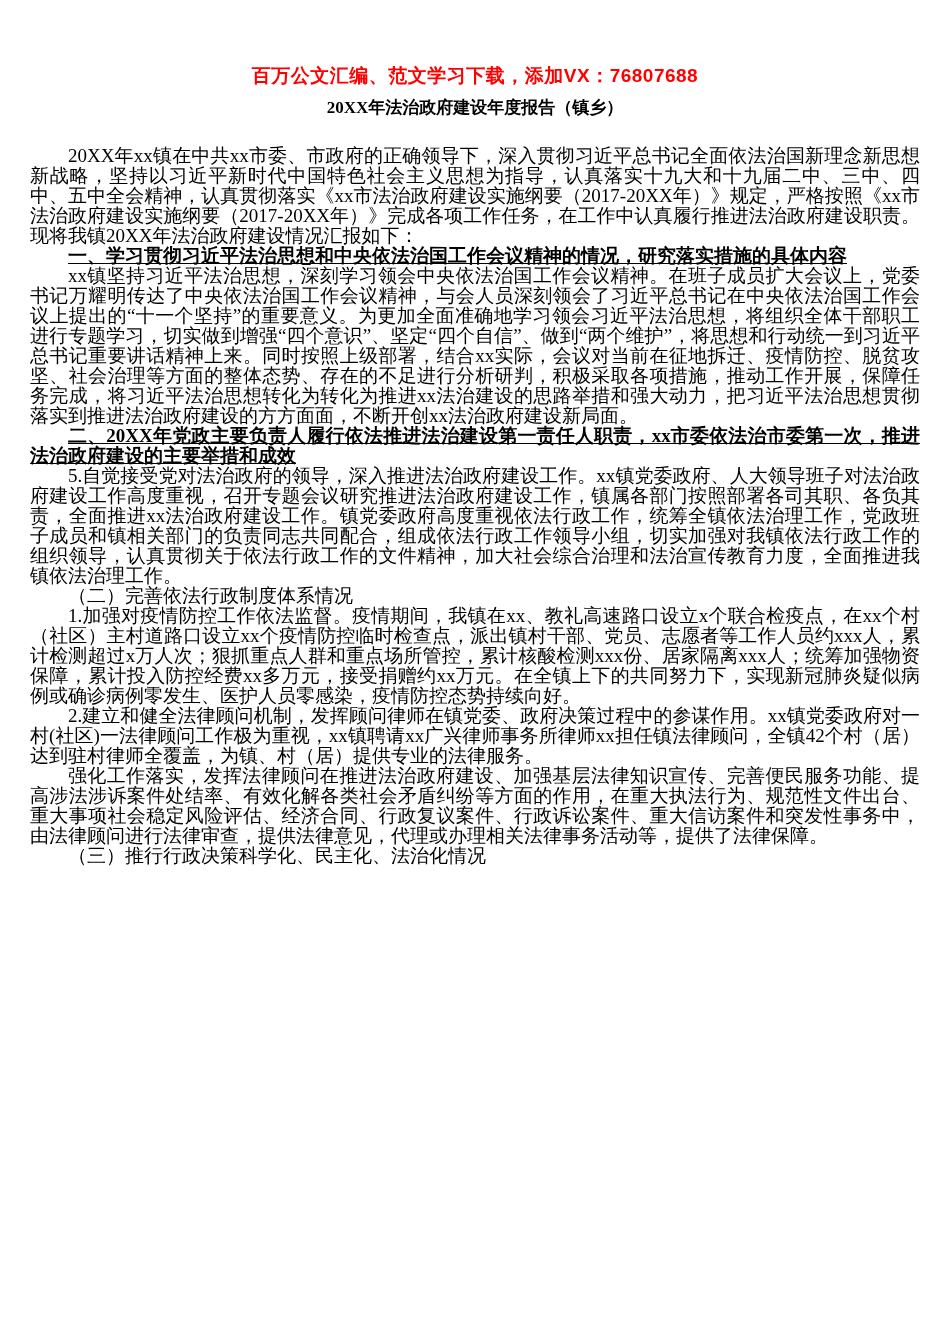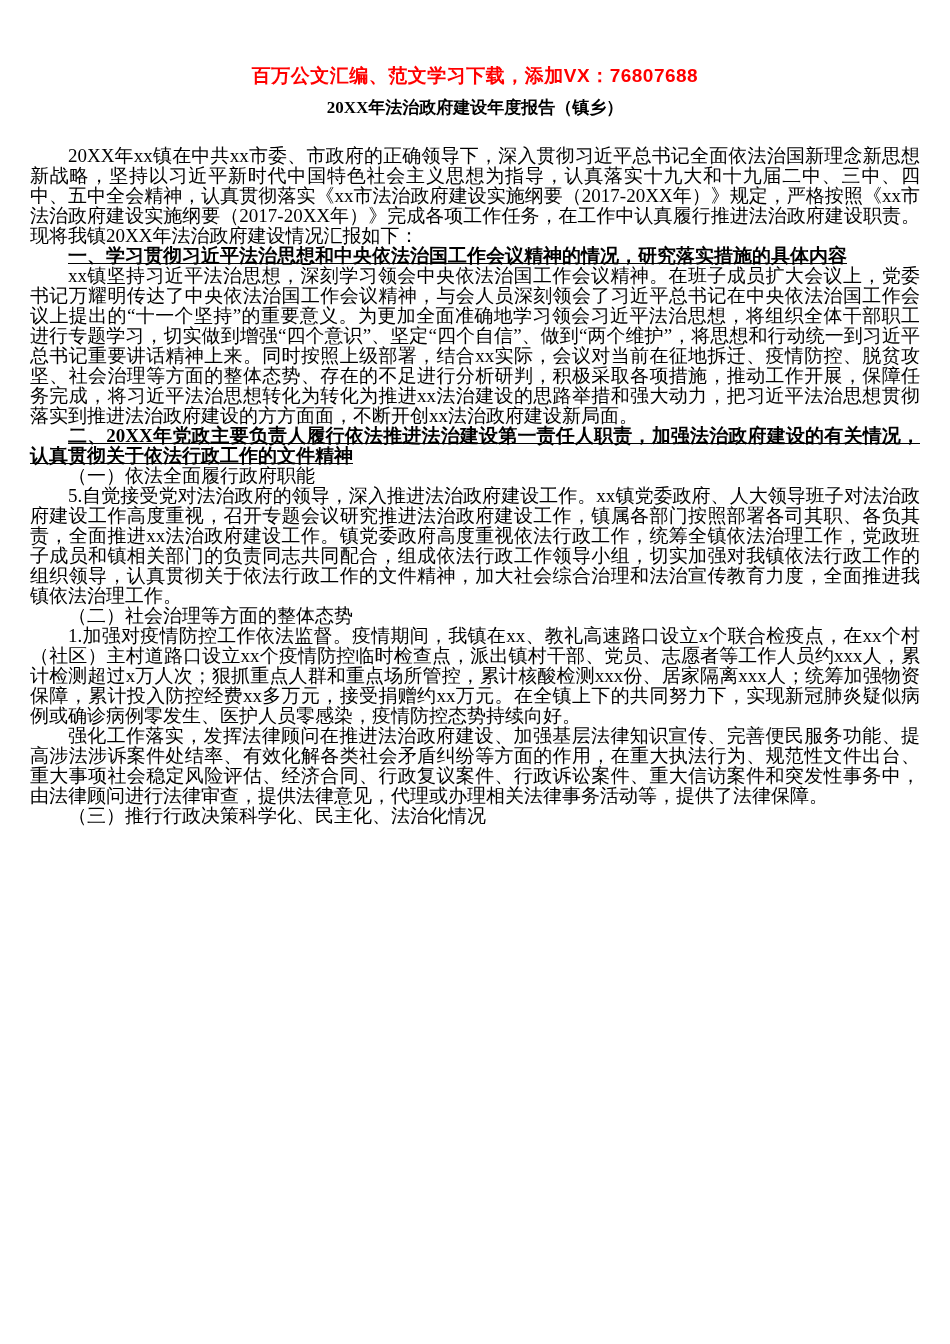--- a/index.html
+++ b/index.html
@@ -48,21 +48,21 @@
 </head>
 <body>
 
 <div class="page" style="background: rgb(255, 255, 255); color: rgb(0, 0, 0);">
   <div class="watermark" style="color: rgb(255, 0, 0);">百万公文汇编、范文学习下载，添加VX：76807688</div>
   <h1 class="doc-title">20XX年法治政府建设年度报告（镇乡）</h1>
   <div class="content" id="content">
       <p class="body">20XX年xx镇在中共xx市委、市政府的正确领导下，深入贯彻习近平总书记全面依法治国新理念新思想新战略，坚持以习近平新时代中国特色社会主义思想为指导，认真落实十九大和十九届二中、三中、四中、五中全会精神，认真贯彻落实《xx市法治政府建设实施纲要（2017-20XX年）》规定，严格按照《xx市法治政府建设实施纲要（2017-20XX年）》完成各项工作任务，在工作中认真履行推进法治政府建设职责。现将我镇20XX年法治政府建设情况汇报如下：</p>
       <p class="heading">一、学习贯彻习近平法治思想和中央依法治国工作会议精神的情况，研究落实措施的具体内容</p>
       <p class="body">xx镇坚持习近平法治思想，深刻学习领会中央依法治国工作会议精神。在班子成员扩大会议上，党委书记万耀明传达了中央依法治国工作会议精神，与会人员深刻领会了习近平总书记在中央依法治国工作会议上提出的“十一个坚持”的重要意义。为更加全面准确地学习领会习近平法治思想，将组织全体干部职工进行专题学习，切实做到增强“四个意识”、坚定“四个自信”、做到“两个维护”，将思想和行动统一到习近平总书记重要讲话精神上来。同时按照上级部署，结合xx实际，会议对当前在征地拆迁、疫情防控、脱贫攻坚、社会治理等方面的整体态势、存在的不足进行分析研判，积极采取各项措施，推动工作开展，保障任务完成，将习近平法治思想转化为转化为推进xx法治建设的思路举措和强大动力，把习近平法治思想贯彻落实到推进法治政府建设的方方面面，不断开创xx法治政府建设新局面。</p>
-      <p class="heading">二、20XX年党政主要负责人履行依法推进法治建设第一责任人职责，加强法治政府建设的有关情况，认真贯彻关于依法行政工作的文件精神</p>
-      <p class="subheading">（一）依法全面履行政府职能</p>
+      <p class="heading">二、20XX年党政主要负责人履行依法推进法治建设第一责任人职责，xx市委依法治市委第一次，推进法治政府建设的主要举措和成效</p>
       <p class="body">5.自觉接受党对法治政府的领导，深入推进法治政府建设工作。xx镇党委政府、人大领导班子对法治政府建设工作高度重视，召开专题会议研究推进法治政府建设工作，镇属各部门按照部署各司其职、各负其责，全面推进xx法治政府建设工作。镇党委政府高度重视依法行政工作，统筹全镇依法治理工作，党政班子成员和镇相关部门的负责同志共同配合，组成依法行政工作领导小组，切实加强对我镇依法行政工作的组织领导，认真贯彻关于依法行政工作的文件精神，加大社会综合治理和法治宣传教育力度，全面推进我镇依法治理工作。</p>
-      <p class="subheading">（二）社会治理等方面的整体态势</p>
+      <p class="subheading">（二）完善依法行政制度体系情况</p>
       <p class="body">1.加强对疫情防控工作依法监督。疫情期间，我镇在xx、教礼高速路口设立x个联合检疫点，在xx个村（社区）主村道路口设立xx个疫情防控临时检查点，派出镇村干部、党员、志愿者等工作人员约xxx人，累计检测超过x万人次；狠抓重点人群和重点场所管控，累计核酸检测xxx份、居家隔离xxx人；统筹加强物资保障，累计投入防控经费xx多万元，接受捐赠约xx万元。在全镇上下的共同努力下，实现新冠肺炎疑似病例或确诊病例零发生、医护人员零感染，疫情防控态势持续向好。</p>
+      <p class="body">2.建立和健全法律顾问机制，发挥顾问律师在镇党委、政府决策过程中的参谋作用。xx镇党委政府对一村(社区)一法律顾问工作极为重视，xx镇聘请xx广兴律师事务所律师xx担任镇法律顾问，全镇42个村（居）达到驻村律师全覆盖，为镇、村（居）提供专业的法律服务。</p>
       <p class="body">强化工作落实，发挥法律顾问在推进法治政府建设、加强基层法律知识宣传、完善便民服务功能、提高涉法涉诉案件处结率、有效化解各类社会矛盾纠纷等方面的作用，在重大执法行为、规范性文件出台、重大事项社会稳定风险评估、经济合同、行政复议案件、行政诉讼案件、重大信访案件和突发性事务中，由法律顾问进行法律审查，提供法律意见，代理或办理相关法律事务活动等，提供了法律保障。</p>
       <p class="subheading">（三）推行行政决策科学化、民主化、法治化情况</p>
     </div>
 </div>
 
 </body></html>

